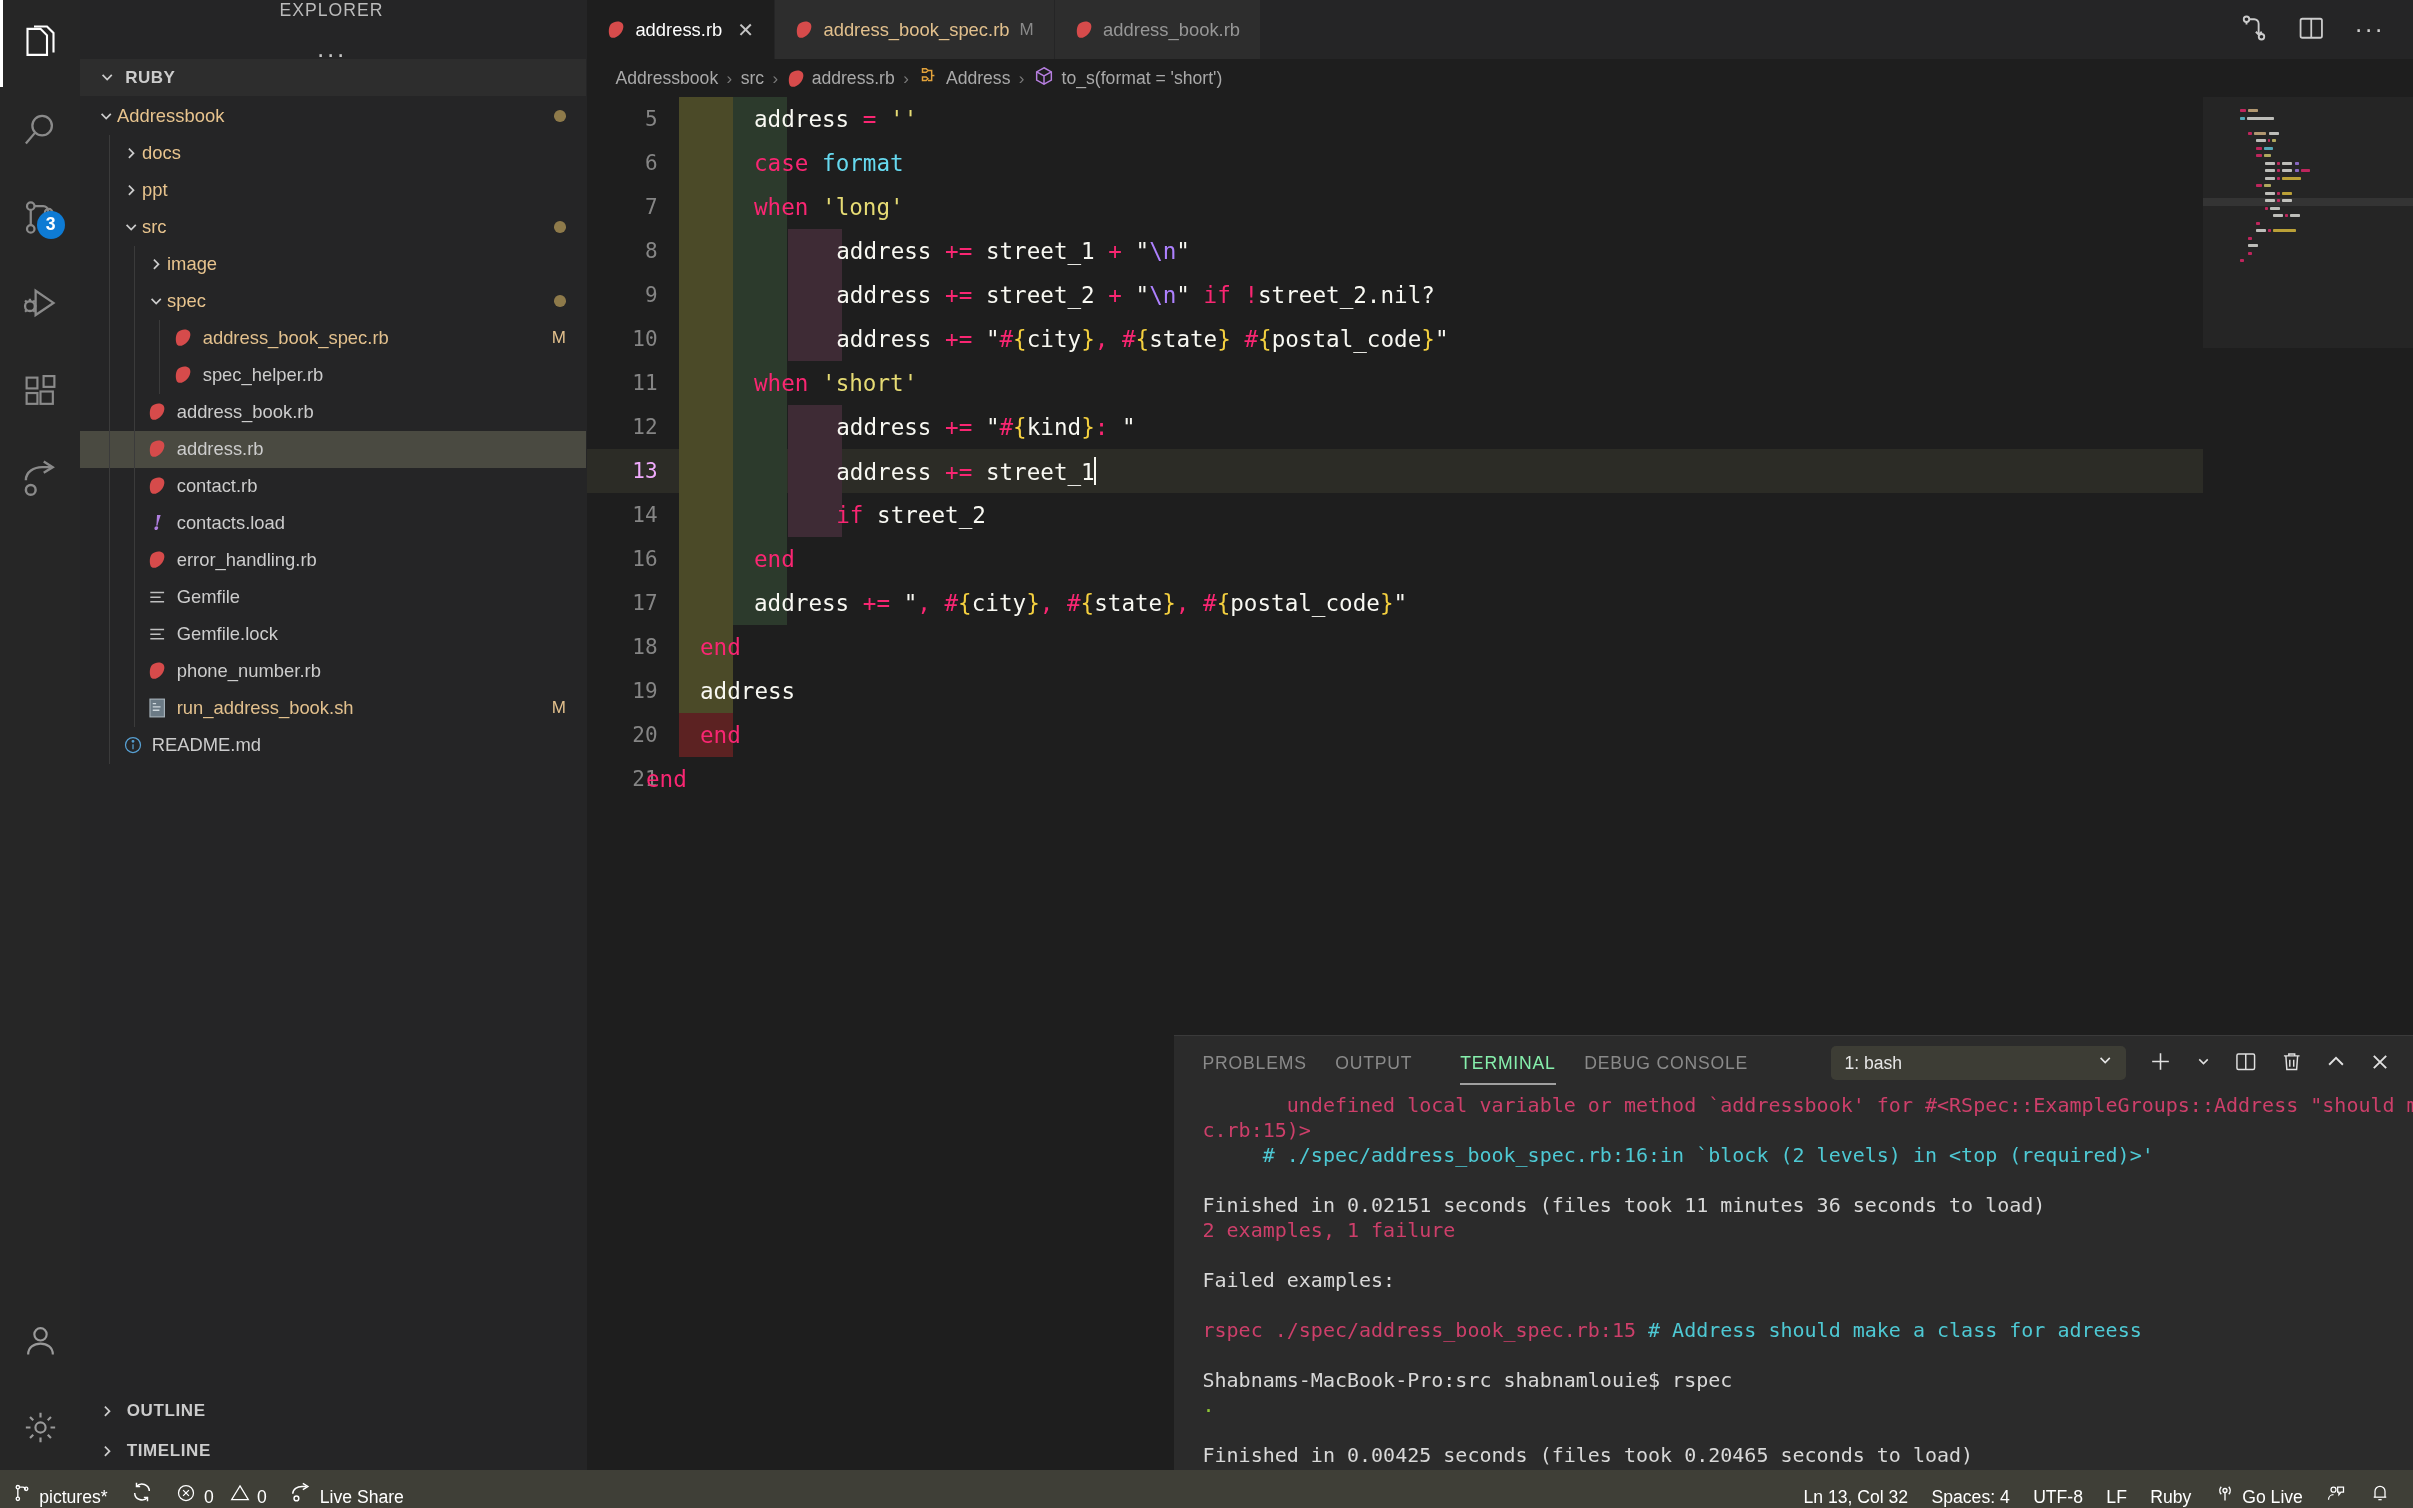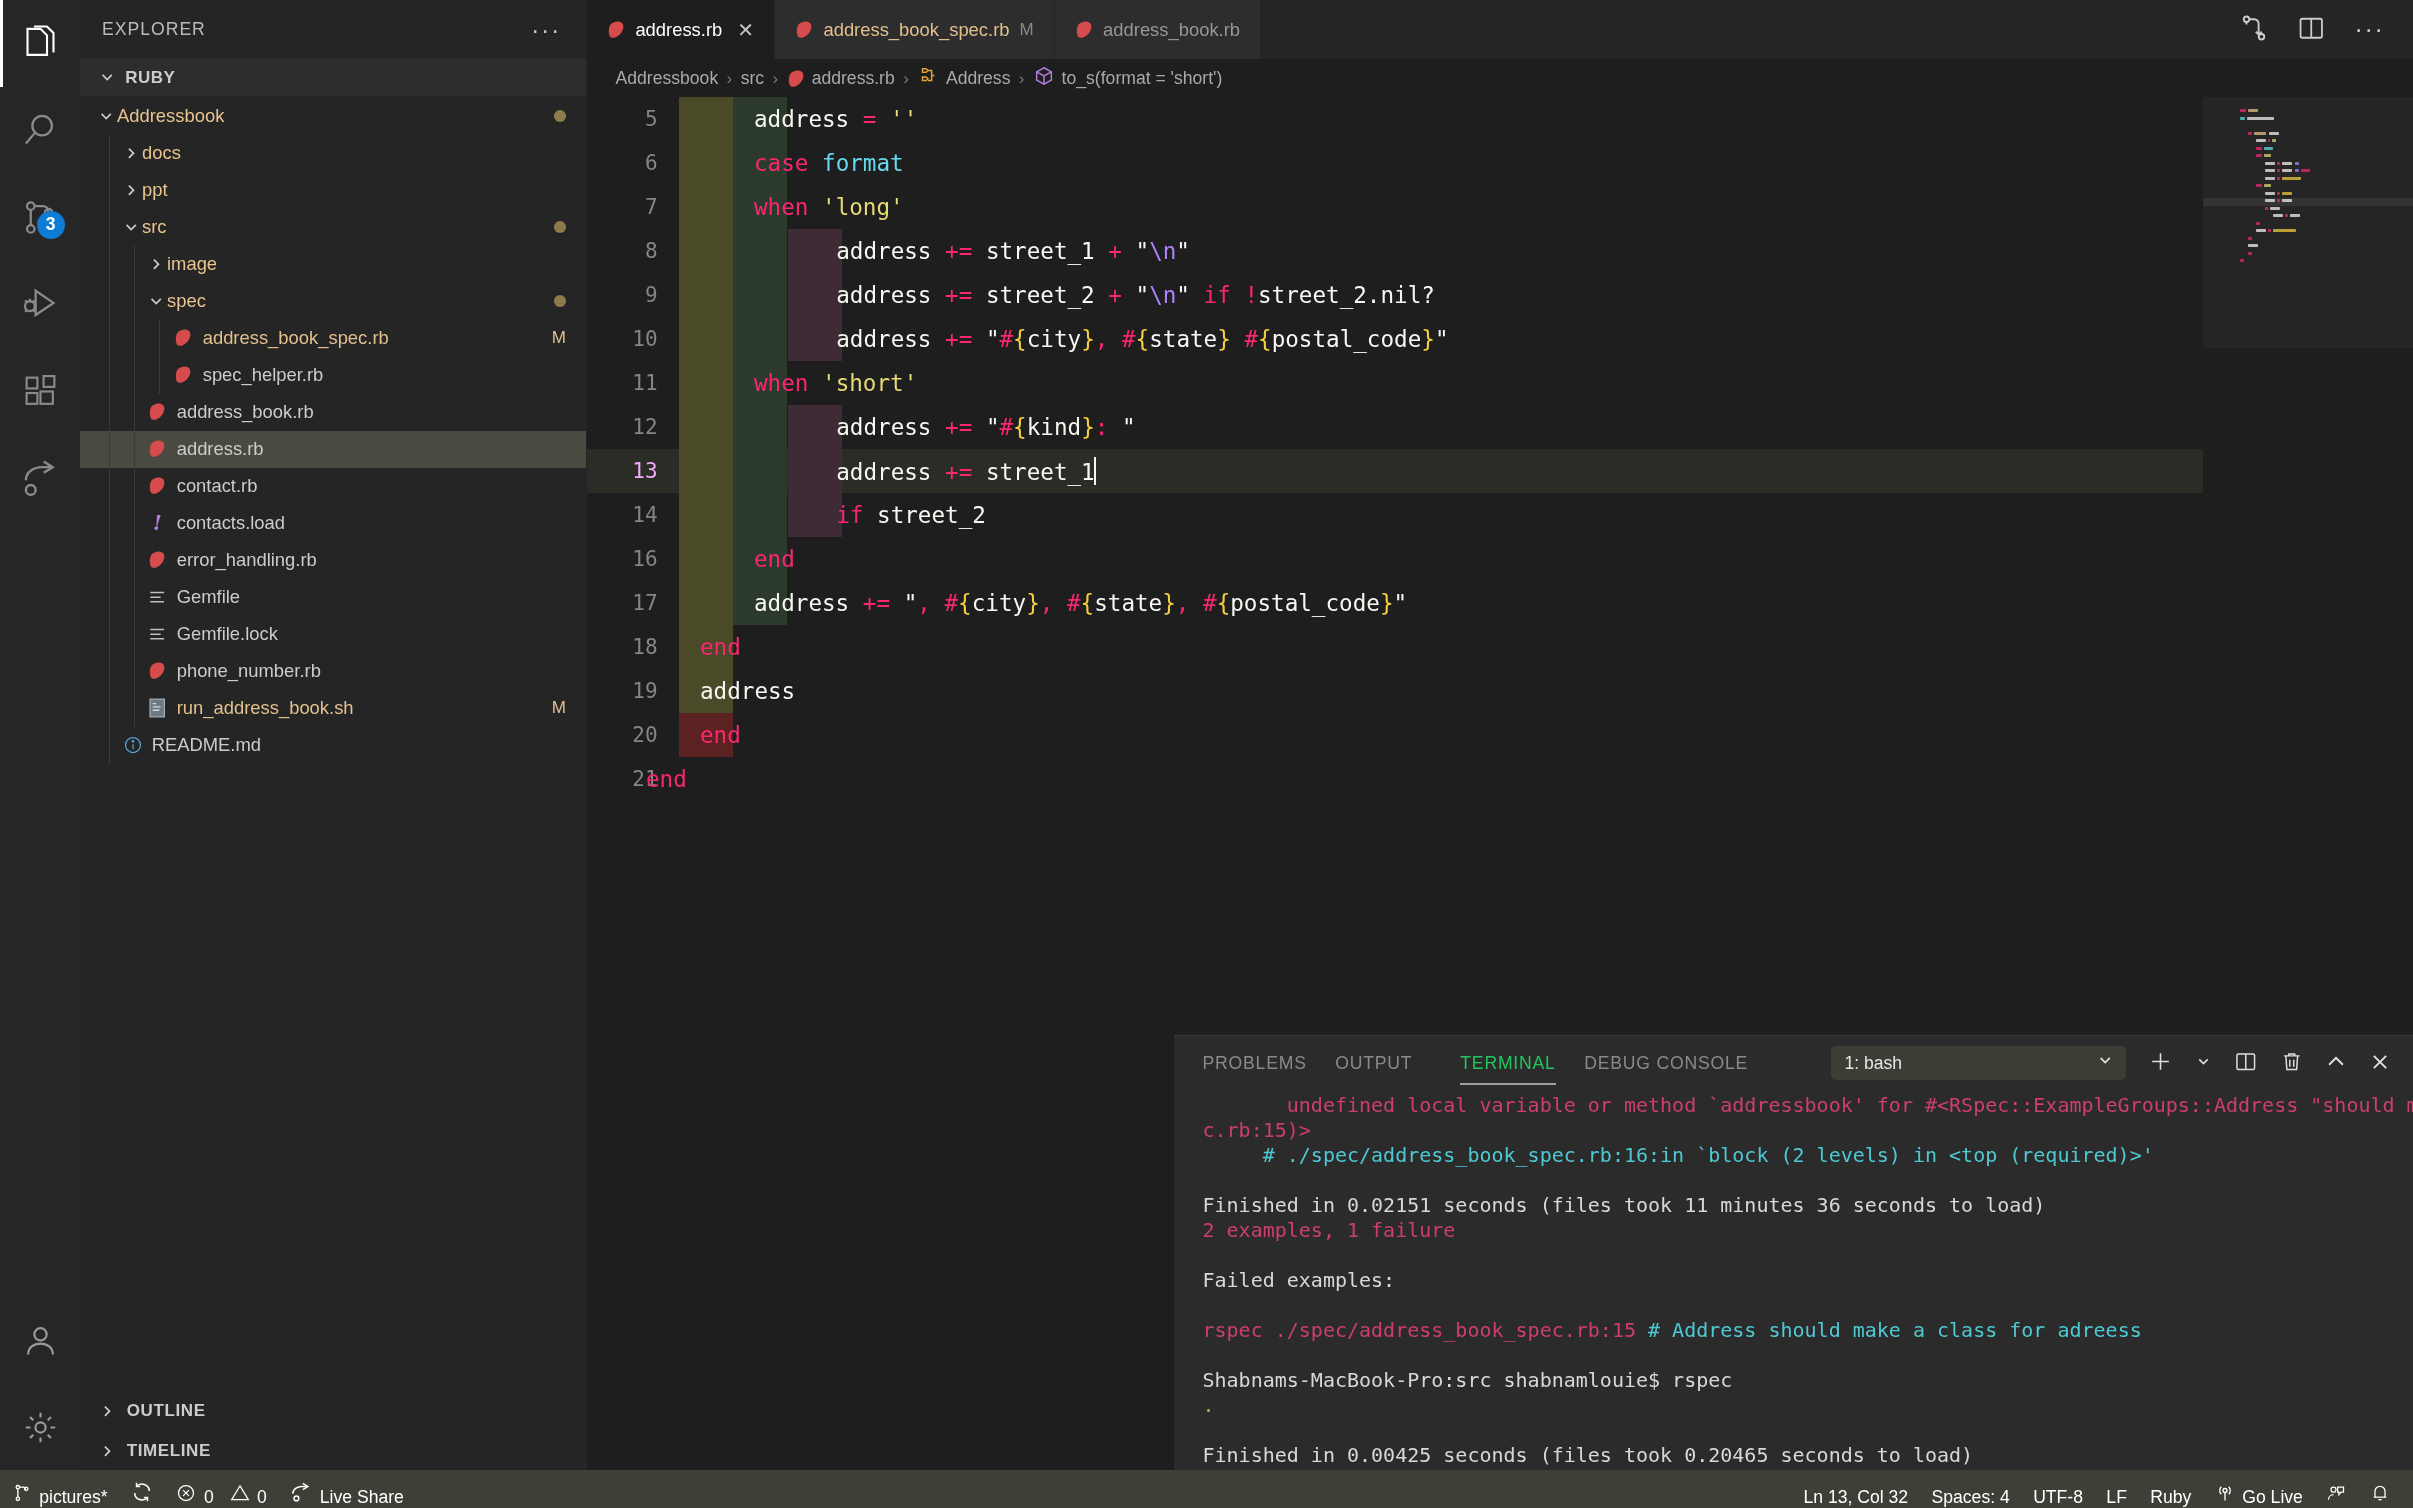--- a/index.html
+++ b/index.html
@@ -36,21 +36,21 @@
     font-family: "Liberation Sans", sans-serif;
   }
 
   
   #sidebar {
     position: absolute; left: 80px; top: 0; width: 506px; height: 1471px;
     background: #252526;
   }
   #sidebar-title {
     height: 59px; display: flex; align-items: center;
-    padding: 0 25px 0 22px; justify-content: space-between;
+    padding: 0 25px 0 22px; justify-content: space-between; flex-direction: column;
   }
   #sidebar-title .txt {
     font-size: 17.6px; color: #bbbbbb; letter-spacing: 1px;
   }
   #sidebar-title .dots { color: #c5c5c5; font-size: 25px; line-height: 10px; letter-spacing: 1.7px;}
   .section-head {
     height: 37px; display: flex; align-items: center; gap: 8.4px;
     padding-left: 18.4px; background: #2d2d2d; cursor: pointer;
   }
   .section-head .lbl { font-size: 17px; font-weight: bold; color: #ccc; letter-spacing: 0.5px; }
@@ -147,21 +147,21 @@
   #panel {
     position: absolute; left: 587px; right: 0; top: 1035px; height: 436px;
     background: #2b2b2b; border-top: 0.8px solid #3a3a3a;
   }
   #panel-head { height: 54px; display: flex; align-items: center; position: relative; }
   .ptab {
     font-size: 17.6px; color: #8a8a8a; letter-spacing: 0.8px;
     margin-left: 28.5px; cursor: pointer; position: relative; height: 54px;
     display: flex; align-items: center;
   }
-  .ptab.active { color: #22c55e; margin-left: 48px; }
+  .ptab.active { color: #86efac; margin-left: 48px; }
   .ptab.active::after {
     content: ""; position: absolute; left: 0; right: 0; bottom: 5px; height: 2.5px; background: #a0a0a0;
   }
   #panel-actions {
     position: absolute; right: 22px; top: 0; height: 54px;
     display: flex; align-items: center; gap: 22px;
   }
   #term-select {
     width: 295px; height: 34px; background: #3d3d35; border-radius: 5px;
     display: flex; align-items: center; justify-content: space-between;

